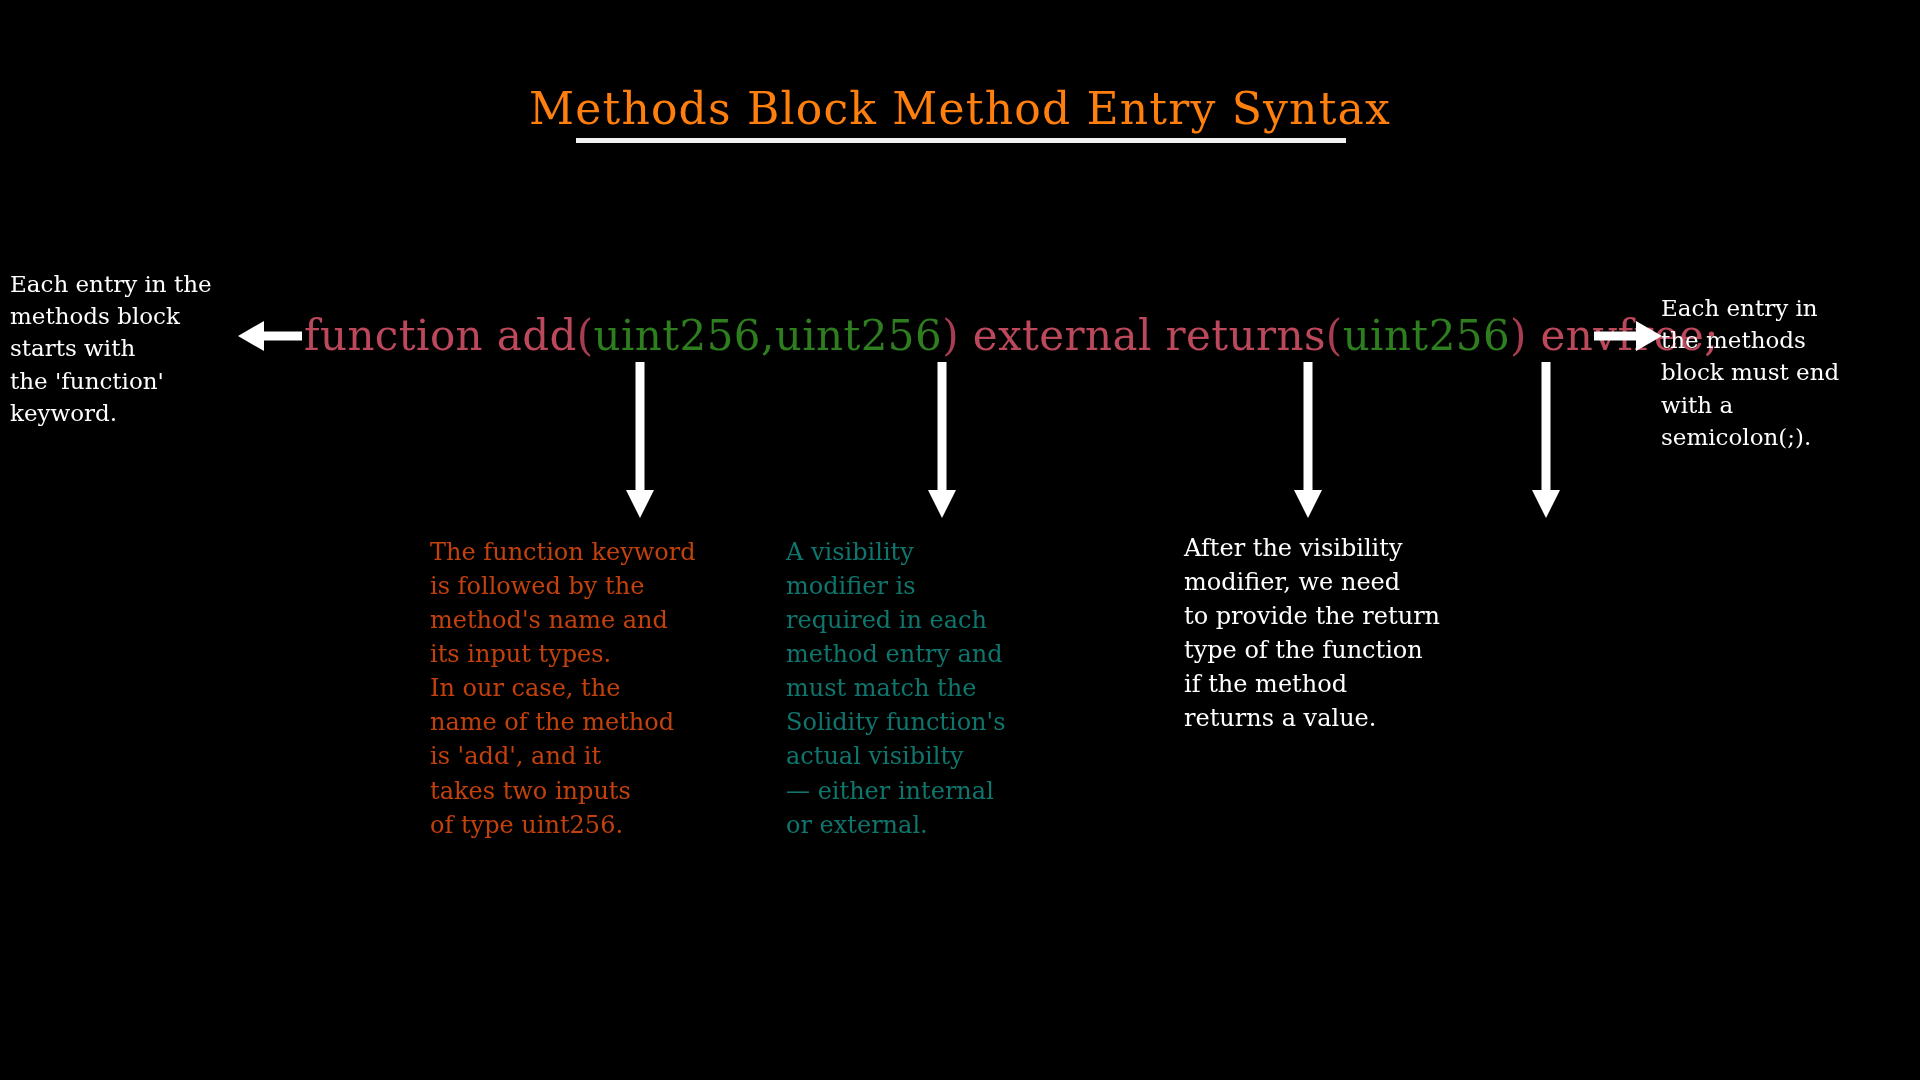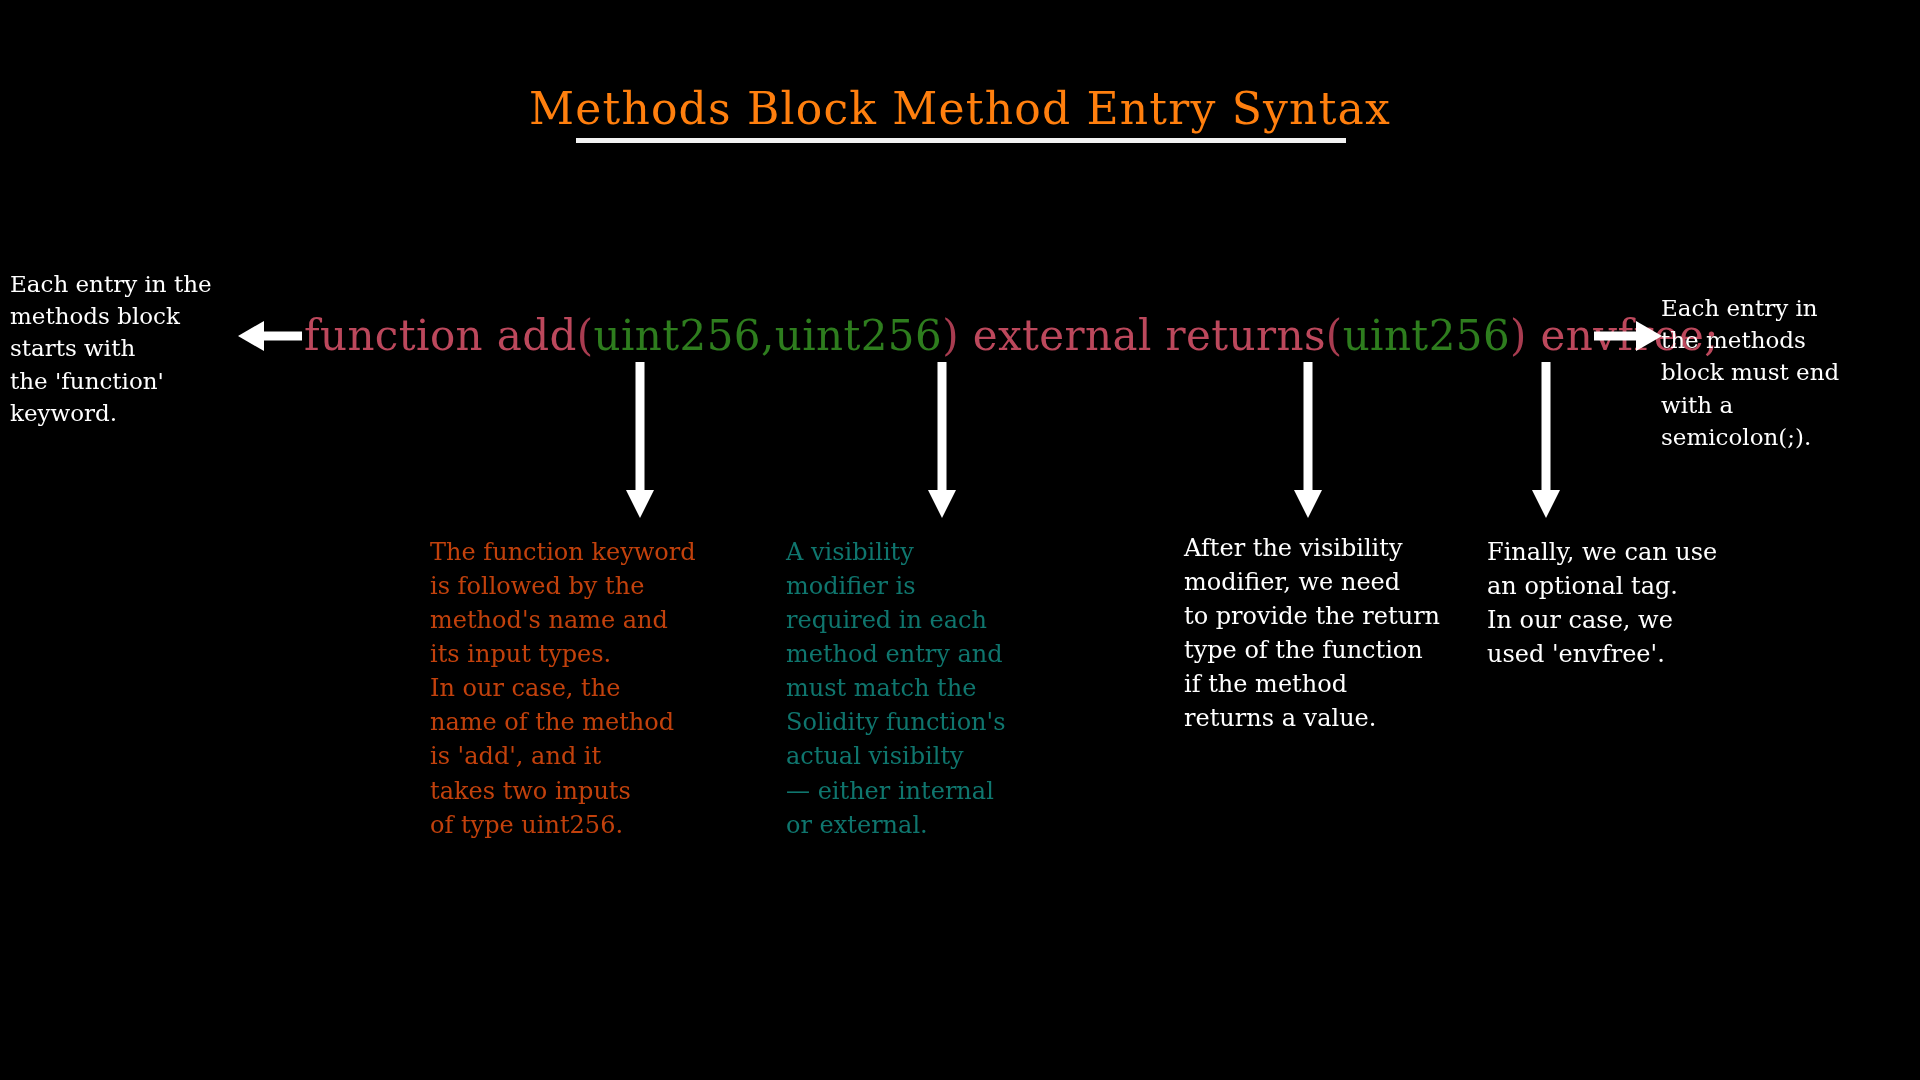--- a/index.html
+++ b/index.html
@@ -175,18 +175,14 @@
  — either internal
 or external.</div>
 
   <div id="note-c3" class="note" style="color: rgb(255, 255, 255);">After the visibility
 modifier, we need
 to provide the return
 type of the function
 if the method
 returns a value.</div>
 
-  <div id="note-c4" class="note" style="color: rgb(255, 255, 255);">Finally, we can use
-an optional tag.
-In our case, we
-used 'envfree'.</div>
 
 </div>
 
 </body></html>

